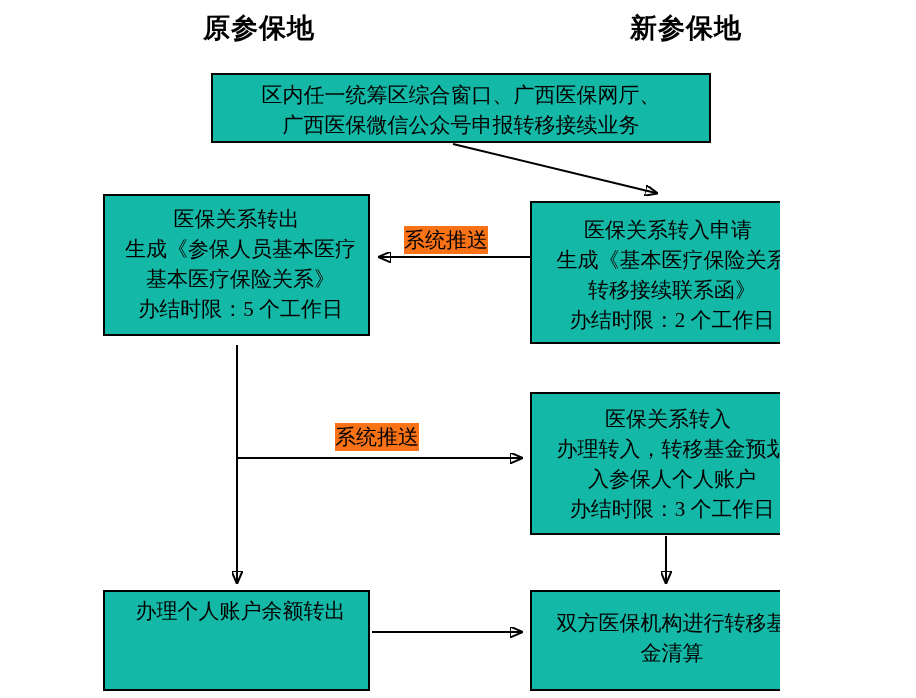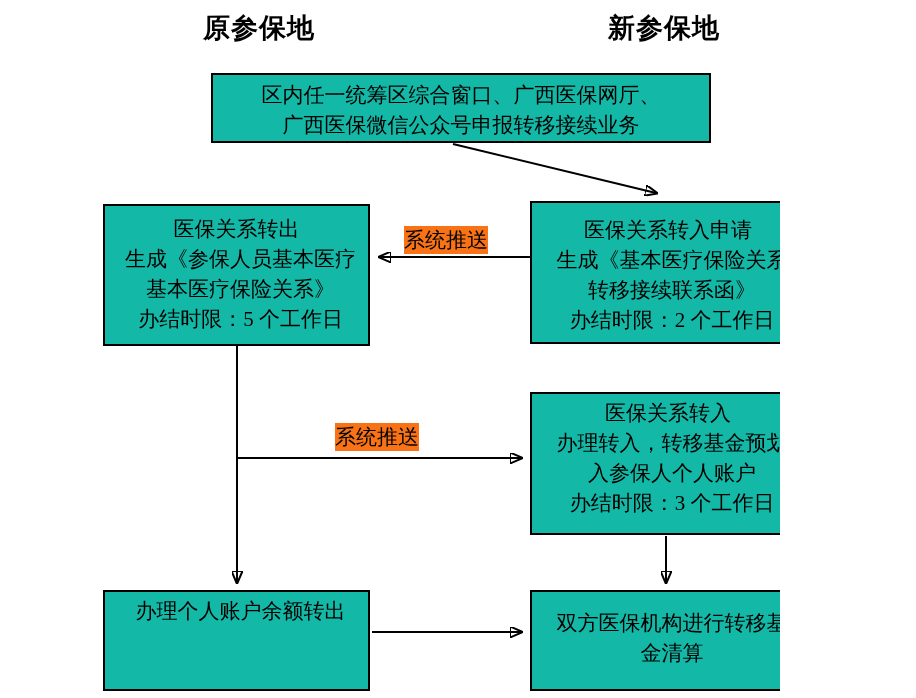--- a/index.html
+++ b/index.html
@@ -37,23 +37,23 @@
   .box .bline {
     text-align: center;
     padding-left: 8px;
     white-space: nowrap;
   }
   .box.center-all .bline {
     text-align: center;
     padding-left: 0;
   }
   #box-apply        { left: 211px; top: 73px;  width: 500px; height: 70px;  padding-top: 5px; }
-  #box-transfer-out { left: 103px; top: 204px; width: 267px; height: 142px; padding-top: 8px; }
+  #box-transfer-out { left: 103px; top: 194px; width: 267px; height: 142px; padding-top: 8px; }
   #box-transfer-in-apply { left: 530px; top: 201px; width: 276px; height: 143px; padding-top: 12px; }
-  #box-transfer-in  { left: 530px; top: 392px; width: 276px; height: 143px; padding-top: 4px; }
+  #box-transfer-in  { left: 530px; top: 392px; width: 276px; height: 143px; padding-top: 10px; }
   #box-balance-out  { left: 103px; top: 590px; width: 267px; height: 101px; padding-top: 4px; }
   #box-fund-settle  { left: 530px; top: 590px; width: 276px; height: 101px; padding-top: 16px; }
   .arrow-label {
     position: absolute;
     font-size: 21px;
     white-space: nowrap;
     background: #f97316;
   }
   #push-label-left  { left: 404px; top: 226px; }
   #push-label-right { left: 335px; top: 423px; }
@@ -69,21 +69,21 @@
     stroke-width: 2;
     fill: none;
   }
 </style>
 </head>
 <body>
 
 <div id="stage">
 
   <div class="col-header" style="left:203px; top:10px;">原参保地</div>
-  <div class="col-header" style="left:608px; top:10px;">新参保地</div>
+  <div class="col-header" style="left:630px; top:10px;">新参保地</div>
 
   <svg id="connectors" viewBox="0 0 916 698" xmlns="http://www.w3.org/2000/svg">
     <defs>
       <marker id="arrow" markerWidth="13" markerHeight="11" refX="11" refY="5.5" orient="auto" markerUnits="userSpaceOnUse">
         <path d="M0,0 L13,5.5 L0,11 z" fill="#000000" stroke="none"></path>
       </marker>
     </defs>
     <line x1="453" y1="144" x2="656" y2="193" marker-end="url(#arrow)"></line>
     <line x1="530" y1="257" x2="380" y2="257" marker-end="url(#arrow)"></line>
     <line x1="237" y1="345" x2="237" y2="582" marker-end="url(#arrow)"></line>

